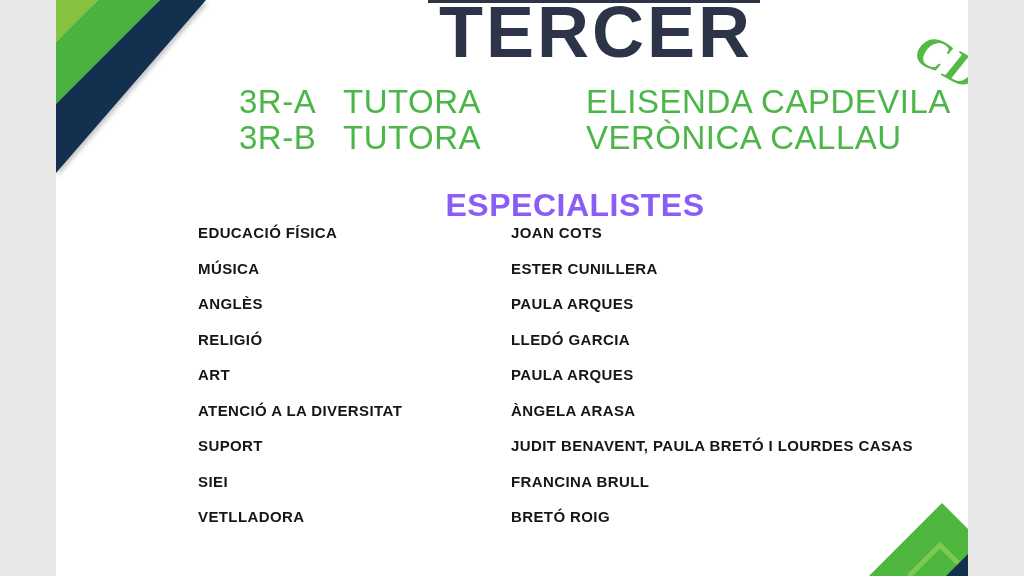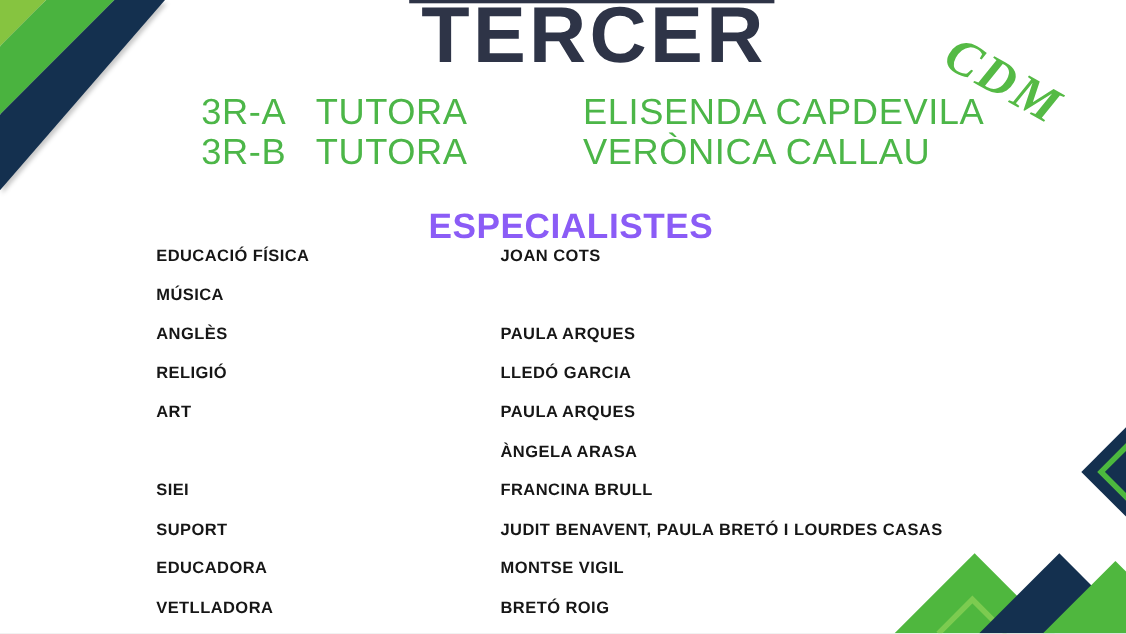--- a/index.html
+++ b/index.html
@@ -1,18 +1,18 @@
 <!DOCTYPE html>
 <html><head>
 <meta charset="utf-8">
 <style>
   html,body{margin:0;padding:0;background:#e8e8e8;}
   .slide{
     position:relative;
-    width:1024px;height:576px;
+    width:912px;height:576px;
     background:#ffffff;
     overflow:hidden;
     font-family:"Liberation Sans", sans-serif;
     margin:0 auto;
   }
   svg.deco{position:absolute;pointer-events:none;}
   #deco-top-left{left:0;top:0;filter:drop-shadow(2px 3px 2px rgba(0,0,0,.22));}
   #deco-bottom-right{left:780px;top:360px;}
   .cropped-top-bar{
     position:absolute;left:372px;top:0;width:332px;height:3px;
@@ -84,47 +84,45 @@
 
   <h2 class="section-title">ESPECIALISTES</h2>
 
   <div class="spec-table">
     <div class="spec-row">
       <span class="spec-subject">EDUCACIÓ FÍSICA</span>
       <span class="spec-teacher">JOAN COTS</span>
     </div>
     <div class="spec-row">
       <span class="spec-subject">MÚSICA</span>
+      <span class="spec-teacher">ESTER CUNILLERA</span>
     </div>
     <div class="spec-row">
       <span class="spec-subject">ANGLÈS</span>
       <span class="spec-teacher">PAULA ARQUES</span>
     </div>
     <div class="spec-row">
       <span class="spec-subject">RELIGIÓ</span>
       <span class="spec-teacher">LLEDÓ GARCIA</span>
     </div>
     <div class="spec-row">
       <span class="spec-subject">ART</span>
       <span class="spec-teacher">PAULA ARQUES</span>
     </div>
     <div class="spec-row">
+      <span class="spec-subject">ATENCIÓ A LA DIVERSITAT</span>
       <span class="spec-teacher">ÀNGELA ARASA</span>
-    </div>
-    <div class="spec-row">
-      <span class="spec-subject">SIEI</span>
-      <span class="spec-teacher">FRANCINA BRULL</span>
     </div>
     <div class="spec-row">
       <span class="spec-subject">SUPORT</span>
       <span class="spec-teacher">JUDIT BENAVENT, PAULA BRETÓ I LOURDES CASAS</span>
     </div>
     <div class="spec-row">
-      <span class="spec-subject">EDUCADORA</span>
-      <span class="spec-teacher">MONTSE VIGIL</span>
+      <span class="spec-subject">SIEI</span>
+      <span class="spec-teacher">FRANCINA BRULL</span>
     </div>
     <div class="spec-row">
       <span class="spec-subject">VETLLADORA</span>
       <span class="spec-teacher">BRETÓ ROIG</span>
     </div>
   </div>
 
   <svg id="deco-bottom-right" class="deco" width="244" height="216" viewBox="780 360 244 216">
     <polygon points="1027,385 983,429 1027,473 1071,429" fill="#14304f"></polygon>
     <polygon points="1001,429 1031,399 1061,429 1031,459" fill="none" stroke="#4cb83e" stroke-width="5"></polygon>

